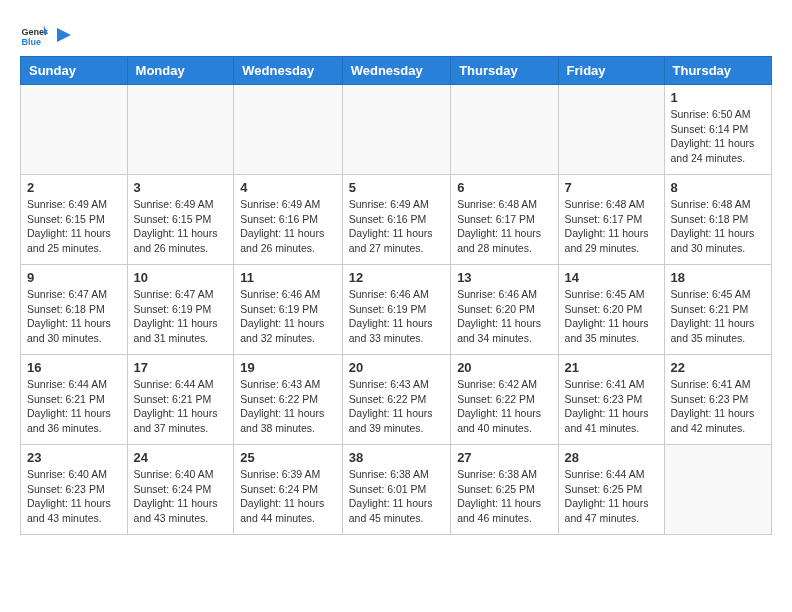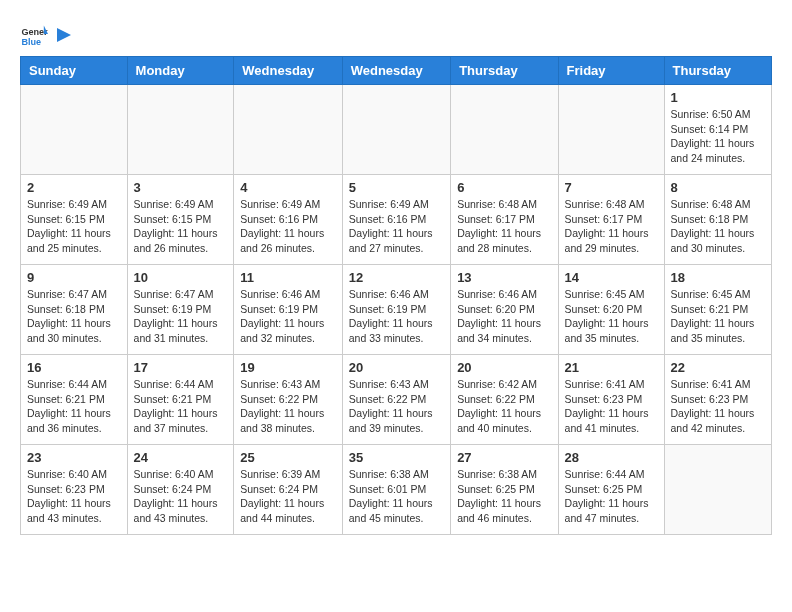--- a/index.html
+++ b/index.html
@@ -275,21 +275,21 @@
 Sunset: 6:24 PM
 Daylight: 11 hours and 43 minutes.</div>
         </td>
         <td>
           <span class="day-number">25</span>
           <div class="day-info">Sunrise: 6:39 AM
 Sunset: 6:24 PM
 Daylight: 11 hours and 44 minutes.</div>
         </td>
         <td>
-          <span class="day-number">35</span>
+          <span class="day-number">38</span>
           <div class="day-info">Sunrise: 6:38 AM
 Sunset: 6:01 PM
 Daylight: 11 hours and 45 minutes.</div>
         </td>
         <td>
           <span class="day-number">27</span>
           <div class="day-info">Sunrise: 6:38 AM
 Sunset: 6:25 PM
 Daylight: 11 hours and 46 minutes.</div>
         </td>

